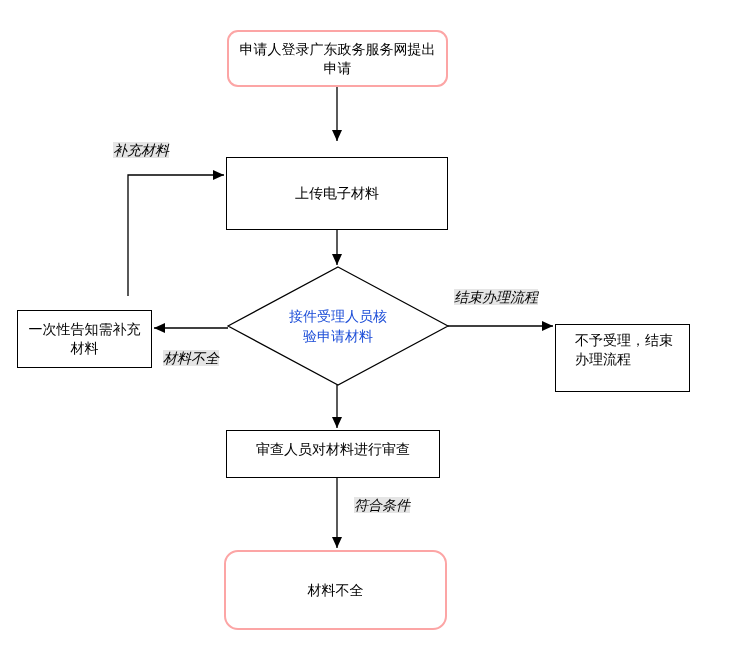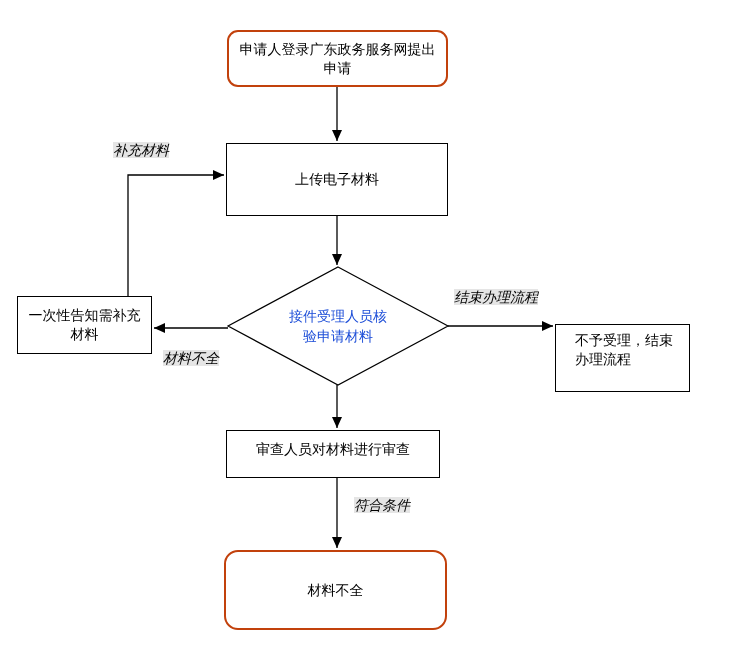--- a/index.html
+++ b/index.html
@@ -31,29 +31,30 @@
     color: #000000;
     background: #ffffff;
   }
   .node.centered {
     display: flex;
     align-items: center;
     justify-content: center;
     text-align: center;
   }
   .terminator {
-    border: 2px solid #c2410c;
+    border: 2px solid #fca5a5;
     border-radius: 11px;
     padding: 0 10px;
   }
   .process {
     border: 1.4px solid #000000;
   }
   .process.centered {
     padding: 0 8px;
+    margin-top: 14px;
   }
   .top-left {
     padding: 6px 8px 0 19px;
     text-align: left;
     margin-top: 37px;
   }
   .top-center {
     padding-top: 9px;
     text-align: center;
   }

